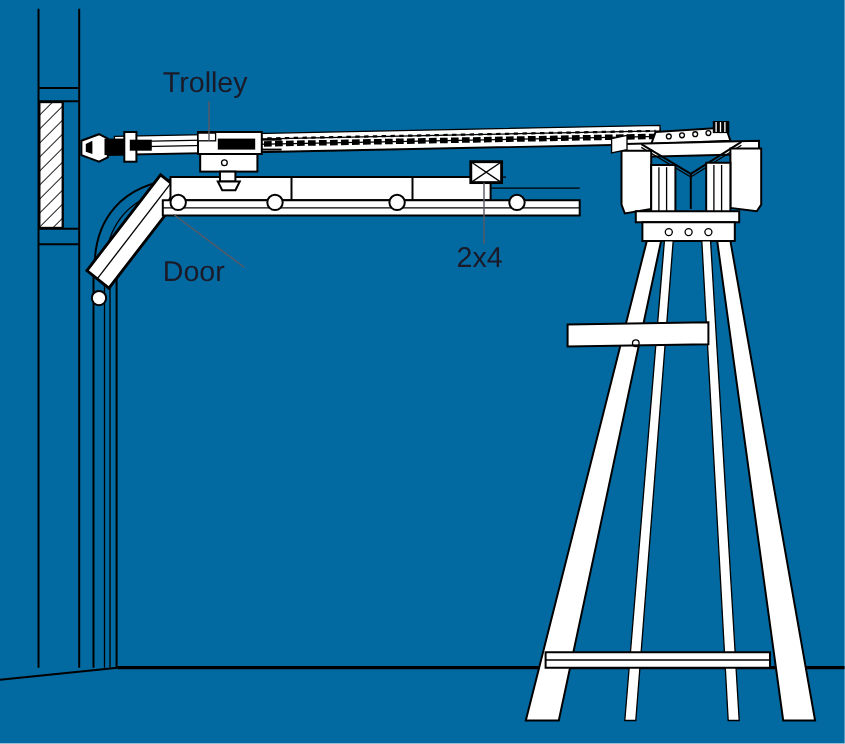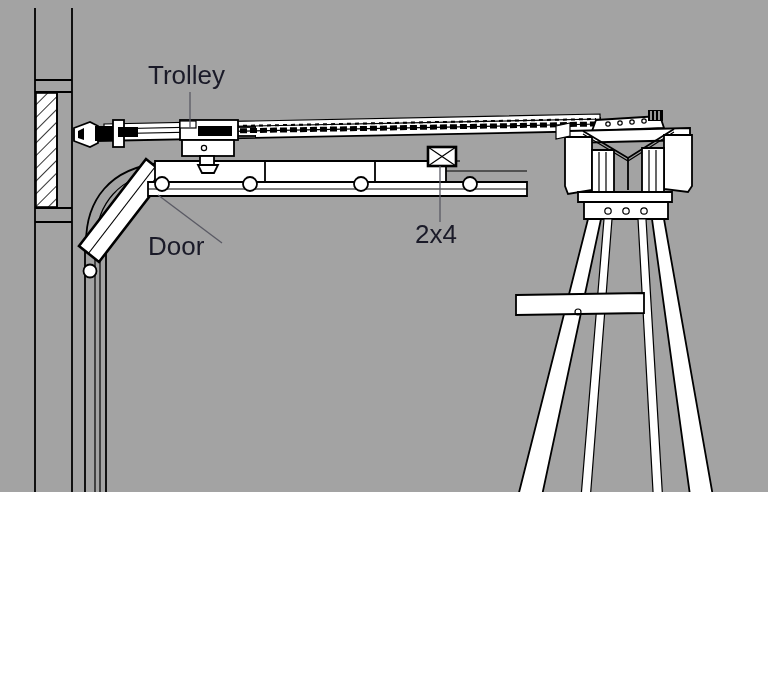--- a/index.html
+++ b/index.html
@@ -6,22 +6,22 @@
     margin: 0;
     padding: 0;
     background: #ffffff;
   }
   body {
     font-family: "Liberation Sans", sans-serif;
   }
   #diagram-root {
     position: relative;
     width: 768px;
-    height: 492px;
-    background: #a3a3a3;
+    height: 676px;
+    background: #0369a1;
     overflow: hidden;
   }
   #diagram-svg {
     display: block;
     width: 768px;
     height: 676px;
   }
   .label-text {
     font-family: "Liberation Sans", sans-serif;
     font-size: 26px;

